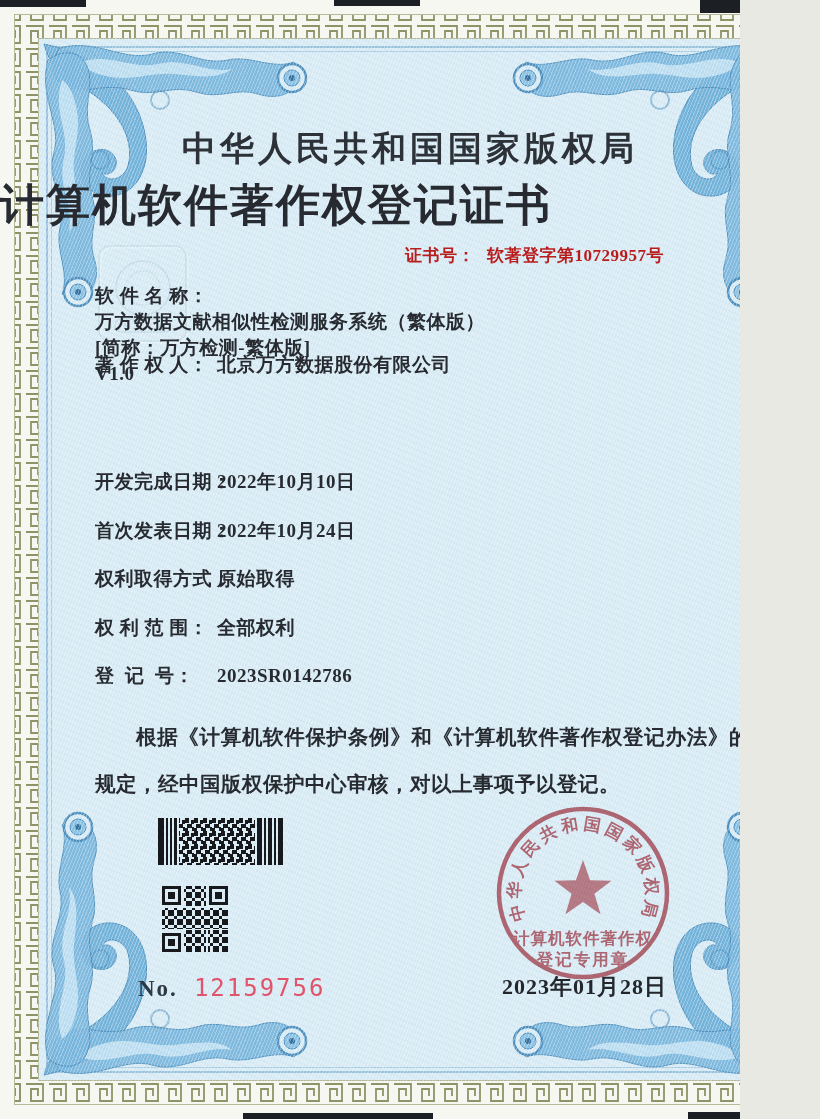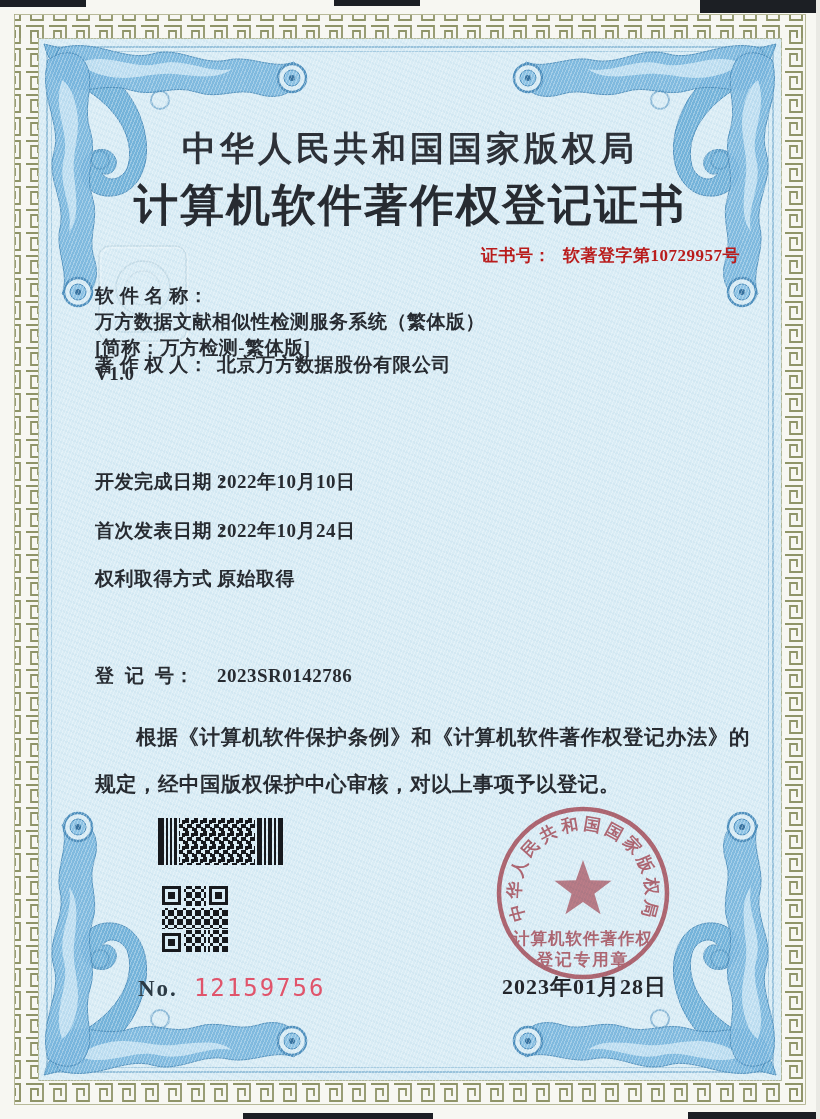--- a/index.html
+++ b/index.html
@@ -2,21 +2,21 @@
 <html><head>
 <meta charset="utf-8">
 <style>
   html,body{margin:0;padding:0;}
   body{
     width:820px;height:1119px;
     background:#e9e9e4;
     font-family:"Liberation Serif","DejaVu Serif",serif;
   }
   .page{
-    position:relative;width:816px;height:1119px;
+    position:relative;width:740px;height:1119px;
     background:#f7f7f2;overflow:hidden;
   }
   .deco{position:absolute;left:0;top:0;}
   .texture{
     position:absolute;left:38px;top:38px;width:744px;height:1043px;
     background:
       repeating-linear-gradient(112deg, rgba(255,255,255,0.30) 0px, rgba(255,255,255,0.30) 1px, transparent 1px, transparent 3px),
       repeating-linear-gradient(22deg, rgba(120,175,205,0.07) 0px, rgba(120,175,205,0.07) 2px, transparent 2px, transparent 6px);
     pointer-events:none;
   }
@@ -25,21 +25,21 @@
   .a2{left:334px;top:0;width:86px;height:6px;}
   .a3{left:700px;top:0;width:120px;height:13px;}
   .a4{left:243px;top:1113px;width:190px;height:6px;}
   .a5{left:688px;top:1112px;width:132px;height:7px;}
 
   .issuer{
     position:absolute;left:0;top:126px;width:820px;text-align:center;
     font-size:34px;font-weight:bold;letter-spacing:4px;color:#2d3138;
   }
   .cert-title{
-    position:absolute;left:0;top:176px;width:820px;text-align:center;
+    position:absolute;left:0;top:176px;width:820px;text-align:left;
     font-size:44px;font-weight:bold;letter-spacing:2px;color:#272b31;
   }
   .cert-no{
     position:absolute;top:244px;right:76px;
     font-size:17px;font-weight:bold;color:#b91c1c;letter-spacing:0.5px;
   }
   .cert-no .cn-val{margin-left:12px;}
 
   .row{
     position:absolute;left:95px;display:flex;align-items:flex-start;
@@ -174,20 +174,24 @@
   <div class="row r-pub">
     <span class="lbl">首次发表日期：</span>
     <span class="val">2022年10月24日</span>
   </div>
 
   <div class="row r-acq">
     <span class="lbl">权利取得方式：</span>
     <span class="val">原始取得</span>
   </div>
 
+  <div class="row r-scope">
+    <span class="lbl">权 利 范 围：</span>
+    <span class="val">全部权利</span>
+  </div>
 
   <div class="row r-reg">
     <span class="lbl">登  记  号：</span>
     <span class="val">2023SR0142786</span>
   </div>
 
   <p class="statement">根据《计算机软件保护条例》和《计算机软件著作权登记办法》的规定，经中国版权保护中心审核，对以上事项予以登记。</p>
 
   <svg class="barcode" width="125" height="47" viewBox="0 0 125 47">
     <defs>

